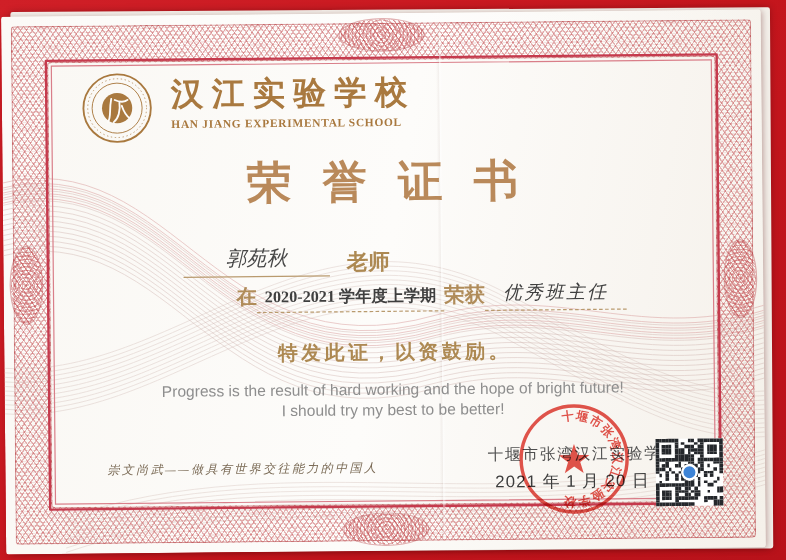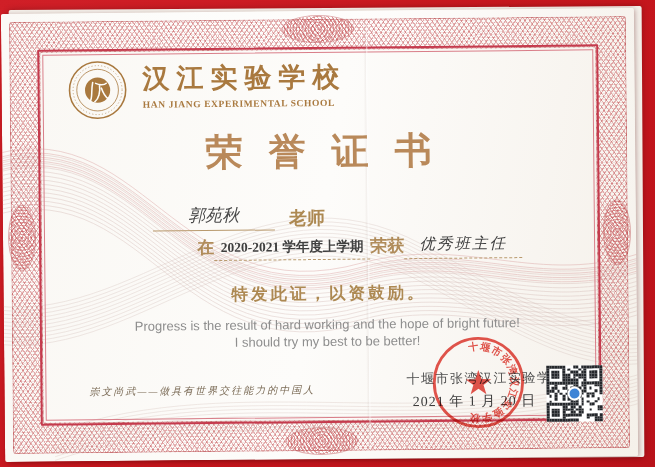--- a/index.html
+++ b/index.html
@@ -99,21 +99,21 @@
     font-family:"Liberation Sans","DejaVu Sans",sans-serif;font-size:13px;padding-left:14px;
   }
   .en1{top:306px;} .en2{top:323px;}
   
   .motto{
     position:absolute;left:85px;top:372px;font-size:10px;color:#7a6a55;
     letter-spacing:2px;font-style:italic;
   }
   .issuer{position:absolute;left:402px;top:360px;font-size:13px;color:#4f4f4f;letter-spacing:1.5px;}
   .date-line{position:absolute;left:408px;top:383px;font-size:14px;color:#3c3c3c;letter-spacing:1px;}
-  .date-line b{font-family:Liberation Serif, serif;font-weight:normal;}
+  .date-line b{font-family:Liberation Sans, sans-serif;font-weight:normal;}
   .seal{position:absolute;left:426px;top:325px;width:96px;height:96px;opacity:.85;mix-blend-mode:multiply;}
   
   .qr{position:absolute;left:542px;top:357px;width:56px;height:56px;background:#fff;}
   .qr i{position:absolute;width:2.66px;height:2.66px;background:#24272b;}
   .qr-dot{
     position:absolute;left:21px;top:21px;width:14px;height:14px;border-radius:50%;
     background:#3e84d6;border:2px solid #fff;box-sizing:border-box;
   }
 </style>
 </head>

